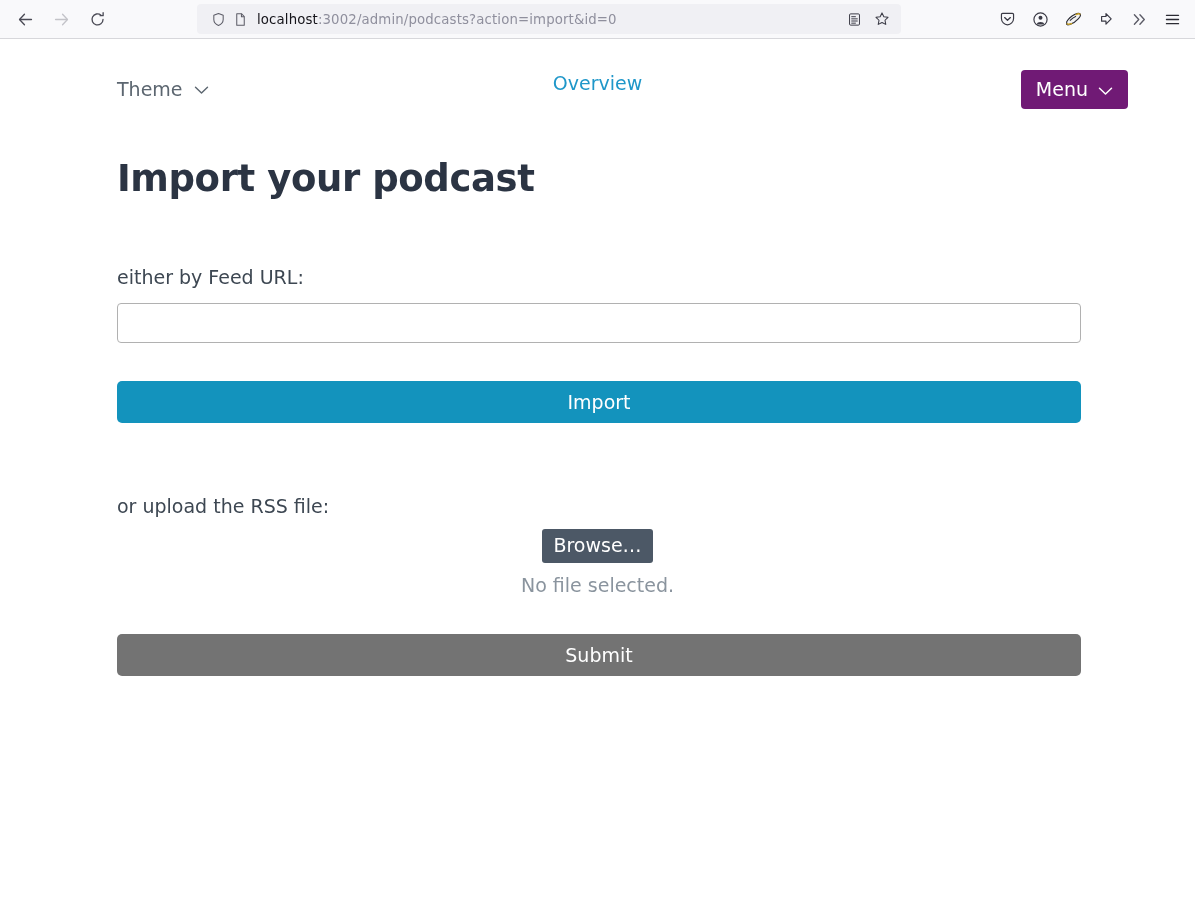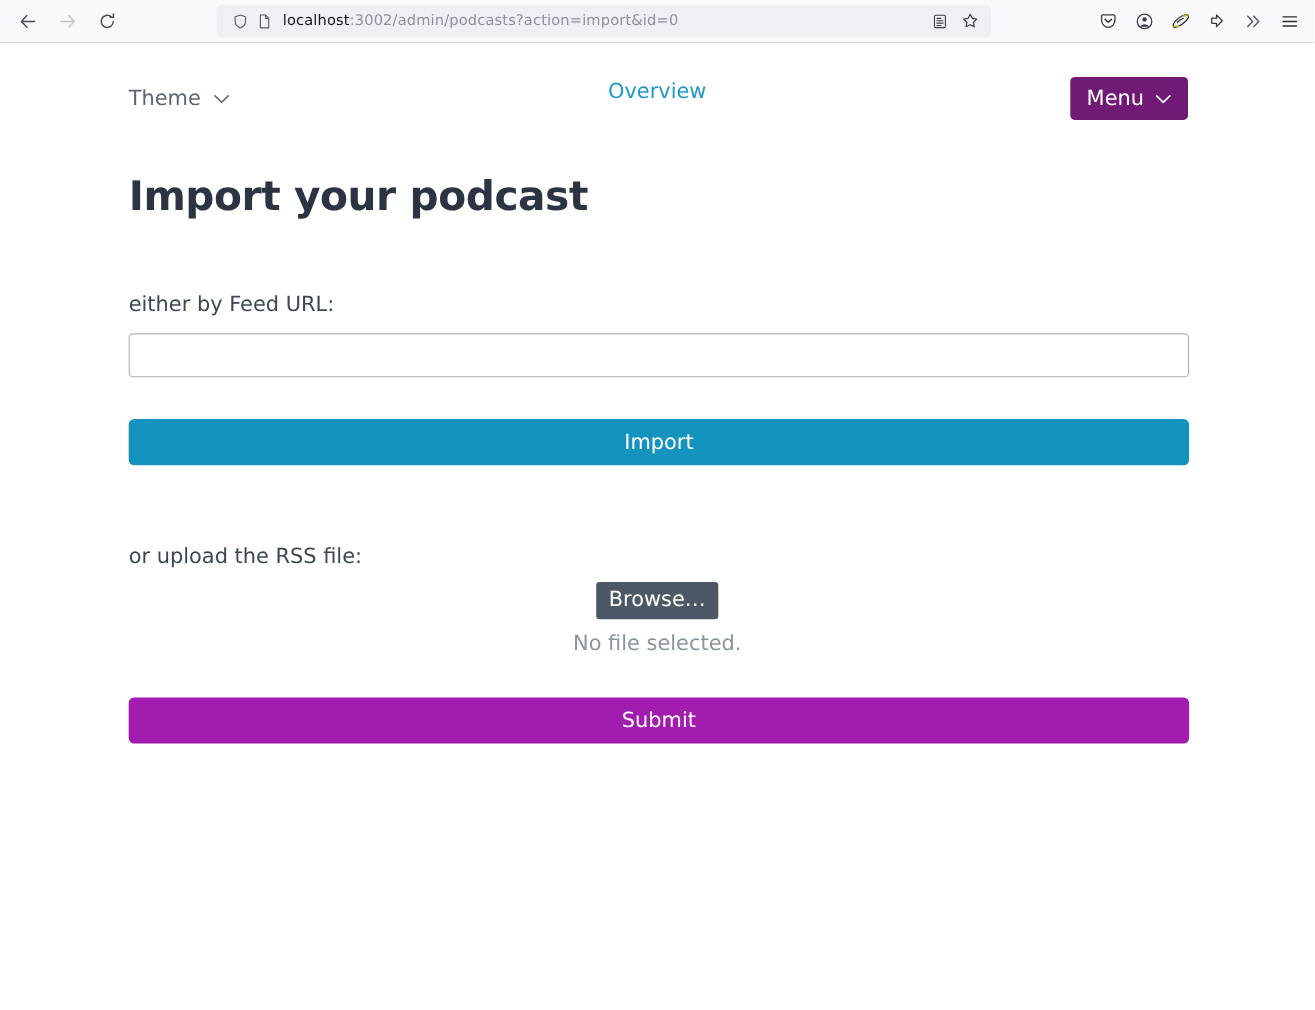--- a/index.html
+++ b/index.html
@@ -122,21 +122,21 @@
   .page {
     width: 1195px;
     height: 879px;
     background: #ffffff;
     overflow: hidden;
   }
 
   .site-header {
     display: flex;
     align-items: center;
-    padding: 22px 115px 0 117px;
+    padding: 22px 67px 0 117px;
     height: 78px;
     position: relative;
   }
 
   .theme-dropdown {
     display: flex;
     align-items: center;
     gap: 11px;
     cursor: pointer;
     flex: 0 0 auto;
@@ -229,21 +229,21 @@
     margin-top: 38px;
     border: none;
     border-radius: 5px;
     color: #ffffff;
     font-size: 19px;
     cursor: pointer;
     font-family: "DejaVu Sans", "Liberation Sans", sans-serif;
     text-align: center;
   }
   .btn-import { background: #1393bd; }
-  .btn-submit { background: #a21caf; cursor: default; }
+  .btn-submit { background: #737373; cursor: default; }
 
   .label-upload {
     font-size: 19px;
     color: #3d4752;
     margin-top: 72px;
     display: block;
   }
 
   .file-row {
     display: flex;

